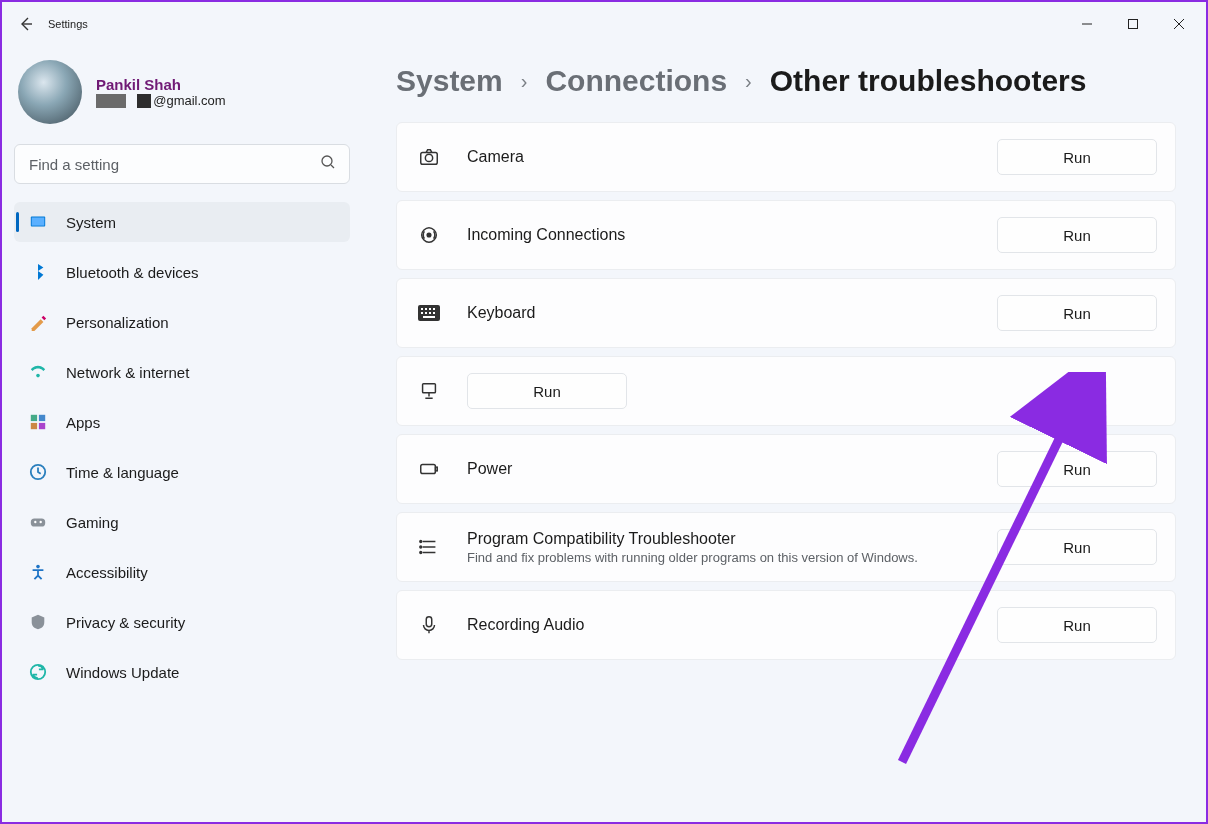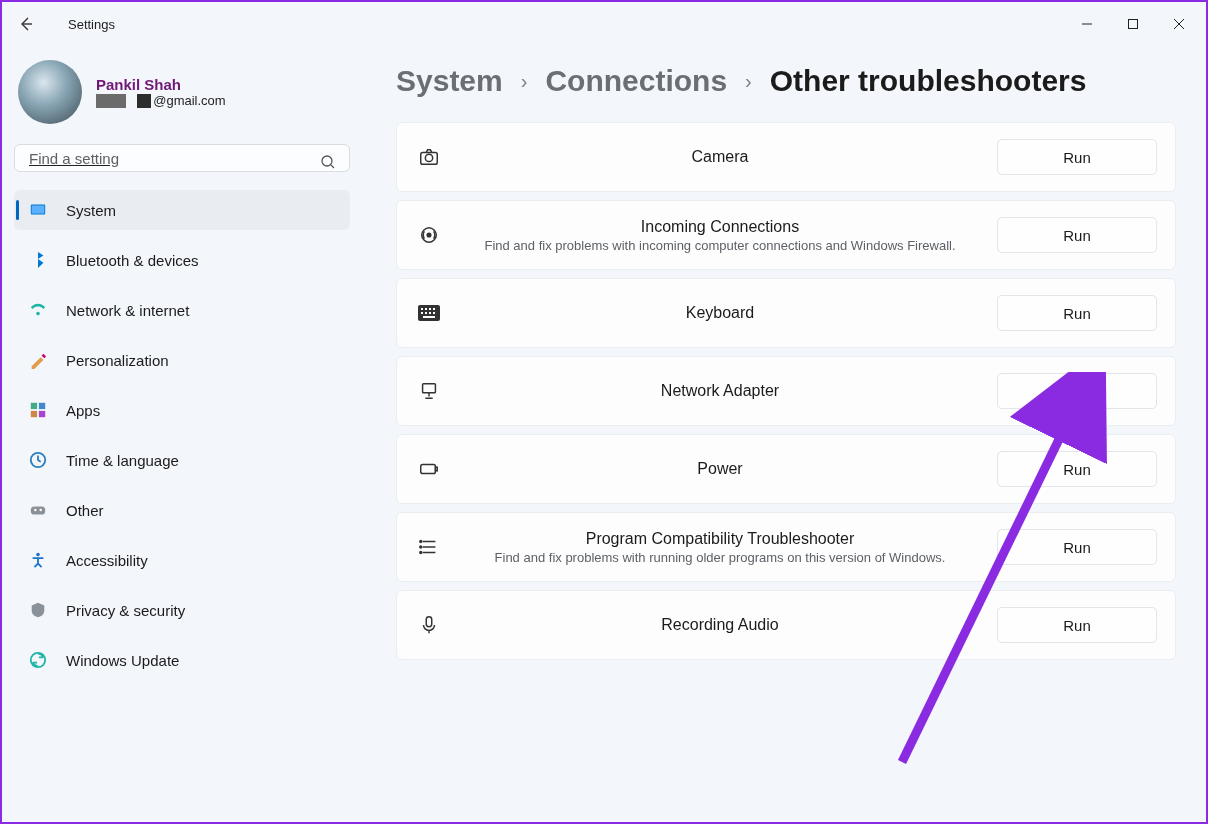--- a/index.html
+++ b/index.html
@@ -16,44 +16,44 @@
   height: 44px;
   display: flex;
   align-items: center;
   padding: 0 4px;
 }
 .back-btn {
   width: 40px; height: 40px;
   display: flex; align-items: center; justify-content: center;
   cursor: pointer;
 }
-.title { font-size: 13px; margin-left: 22px; color: #222; }
+.title { font-size: 11px; margin-left: 2px; color: #222; }
 .winctrls { margin-left: auto; display: flex; }
 .winctrl { width: 46px; height: 32px; display: flex; align-items: center; justify-content: center; cursor: pointer; }
 .layout { display: flex; height: calc(100% - 44px); }
 .sidebar {
   width: 360px;
   padding: 10px 12px 10px 12px;
   display: flex; flex-direction: column;
 }
 .profile { display: flex; align-items: center; gap: 14px; padding: 4px 0 18px 4px; }
 .avatar {
   width: 64px; height: 64px; border-radius: 50%;
   background: radial-gradient(circle at 40% 35%, #dbe6ee 0%, #8aa7b5 40%, #3b4a53 100%);
   flex-shrink: 0;
 }
 .pname { font-weight: 600; font-size: 15px; color: #701a75; }
 .pemail { font-size: 13px; color: #222; display: flex; align-items: center; gap: 2px;}
 .pemail .redact { display:inline-block; width: 30px; height: 14px; background: #6b6b6b; }
 .pemail .redact2 { display:inline-block; width: 14px; height: 14px; background: #2d2d2d; }
 .searchwrap { position: relative; margin: 2px 0 18px 0; }
 .search {
-  width: 100%; height: 28px; border: 1px solid #d9dde2;
+  width: 100%; height: 40px; border: 1px solid #d9dde2;
   border-radius: 6px; background: #fcfdfe; padding: 0 40px 0 14px;
-  font-size: 15px; color: #222; text-decoration: underline;
+  font-size: 15px; color: #222;
 }
 .search::placeholder { color: #5d6166; }
 .searchicon { position: absolute; right: 14px; top: 10px; color: #555; }
 .navlist { list-style: none; }
 .navitem {
   display: flex; align-items: center; gap: 18px;
   height: 40px; padding: 0 10px 0 14px;
   border-radius: 6px; cursor: pointer;
   font-size: 15px; color: #1b1b1b;
   margin-bottom: 10px;
@@ -70,21 +70,21 @@
 .bread .sep { color: #7a7f85; font-size: 20px; }
 .bread .cur { color: #1b1b1b; font-weight: 700; }
 .cards { display: flex; flex-direction: column; gap: 8px; }
 .card {
   background: #fdfdfe; border: 1px solid #ebedf0;
   border-radius: 6px; padding: 14px 18px;
   display: flex; align-items: center; gap: 24px;
   min-height: 70px;
 }
 .cardicon { width: 28px; display: flex; align-items: center; justify-content: center; color: #333; }
-.cardbody { flex: 1; text-align: center; }
+.cardbody { flex: 1; }
 .cardtitle { font-size: 16px; color: #1b1b1b; }
 .carddesc { font-size: 13px; color: #5d6166; margin-top: 2px; max-width: 520px; }
 .runbtn {
   width: 160px; height: 36px; border: 1px solid #e2e5e9;
   background: #fefefe; border-radius: 5px;
   font-size: 15px; color: #1b1b1b; cursor: pointer;
 }
 .arrow-annot {
   position: absolute; pointer-events: none;
 }
@@ -153,34 +153,34 @@
           <span class="navicon">
             <svg width="18" height="18" viewBox="0 0 20 20">
               <path d="M10 1v18l6-6-6-4 6-4-6-4z" fill="#0078d4"></path>
             </svg>
           </span>
           <span>Bluetooth &amp; devices</span>
         </li>
         <li class="navitem">
           <span class="navicon">
             <svg width="18" height="18" viewBox="0 0 20 20">
+              <path d="M3 17l10-10 3 3-10 10H3v-3z" fill="#e39b4a"></path>
+              <path d="M14 5l3 3 2-2-3-3-2 2z" fill="#c06"></path>
+            </svg>
+          </span>
+          <span>Personalization</span>
+        </li>
+        <li class="navitem">
+          <span class="navicon">
+            <svg width="18" height="18" viewBox="0 0 20 20">
               <path d="M10 3C5 3 2 7 2 7l2 2s2-3 6-3 6 3 6 3l2-2s-3-4-8-4z" fill="#1fb6a8"></path>
               <circle cx="10" cy="14" r="2" fill="#1fb6a8"></circle>
             </svg>
           </span>
           <span>Network &amp; internet</span>
-        </li>
-        <li class="navitem">
-          <span class="navicon">
-            <svg width="18" height="18" viewBox="0 0 20 20">
-              <path d="M3 17l10-10 3 3-10 10H3v-3z" fill="#e39b4a"></path>
-              <path d="M14 5l3 3 2-2-3-3-2 2z" fill="#c06"></path>
-            </svg>
-          </span>
-          <span>Personalization</span>
         </li>
         <li class="navitem">
           <span class="navicon">
             <svg width="18" height="18" viewBox="0 0 20 20">
               <rect x="2" y="2" width="7" height="7" fill="#4a8"></rect>
               <rect x="11" y="2" width="7" height="7" fill="#48c"></rect>
               <rect x="2" y="11" width="7" height="7" fill="#c84"></rect>
               <rect x="11" y="11" width="7" height="7" fill="#a4c"></rect>
             </svg>
           </span>
@@ -196,21 +196,21 @@
           <span>Time &amp; language</span>
         </li>
         <li class="navitem">
           <span class="navicon">
             <svg width="18" height="18" viewBox="0 0 20 20">
               <rect x="2" y="6" width="16" height="9" rx="4" fill="#8a9199"></rect>
               <circle cx="7" cy="10" r="1.3" fill="#fff"></circle>
               <circle cx="13" cy="10" r="1.3" fill="#fff"></circle>
             </svg>
           </span>
-          <span>Other</span>
+          <span>Gaming</span>
         </li>
         <li class="navitem">
           <span class="navicon">
             <svg width="18" height="18" viewBox="0 0 20 20">
               <circle cx="10" cy="4" r="2" fill="#1e74c6"></circle>
               <path d="M4 8h12M10 8v6m-4 4l4-4 4 4" stroke="#1e74c6" stroke-width="2" fill="none"></path>
             </svg>
           </span>
           <span>Accessibility</span>
         </li>
@@ -261,21 +261,20 @@
         <div class="card">
     <div class="cardicon">
             <svg width="22" height="22" viewBox="0 0 24 24" fill="none" stroke="#333" stroke-width="1.6">
               <circle cx="12" cy="12" r="2" fill="#333"></circle>
               <path d="M6 12a6 6 0 0 1 0 0M4 12c0-4 4-8 8-8M4 12c0 4 4 8 8 8M20 12c0-4-4-8-8-8M20 12c0 4-4 8-8 8" stroke-linecap="round"></path>
               <path d="M7 8a7 7 0 0 0 0 8M17 8a7 7 0 0 1 0 8"></path>
             </svg>
           </div>
     <div class="cardbody">
       <div class="cardtitle">Incoming Connections</div>
-      <div class="carddesc">Find and fix problems with incoming computer connections and Windows Firewall.</div>
     </div>
     <button class="runbtn">Run</button>
         </div>
         <div class="card">
     <div class="cardicon">
             <svg width="24" height="18" viewBox="0 0 24 18">
               <rect x="1" y="1" width="22" height="16" rx="2" fill="#333"></rect>
               <rect x="4" y="4" width="2" height="2" fill="#fff"></rect>
               <rect x="8" y="4" width="2" height="2" fill="#fff"></rect>
               <rect x="12" y="4" width="2" height="2" fill="#fff"></rect>
@@ -293,24 +292,20 @@
     </div>
     <button class="runbtn">Run</button>
         </div>
         <div class="card">
     <div class="cardicon">
             <svg width="22" height="22" viewBox="0 0 24 24" fill="none" stroke="#333" stroke-width="1.6">
               <rect x="5" y="4" width="14" height="10" rx="1"></rect>
               <path d="M12 14v4M8 20h8"></path>
             </svg>
           </div>
-    <div class="cardbody">
-      <div class="cardtitle">Network Adapter</div>
-
-    </div>
     <button class="runbtn">Run</button>
         </div>
         <div class="card">
     <div class="cardicon">
             <svg width="22" height="22" viewBox="0 0 24 24" fill="none" stroke="#333" stroke-width="1.6">
               <rect x="3" y="7" width="16" height="10" rx="2"></rect>
               <rect x="19" y="10" width="2" height="4"></rect>
             </svg>
           </div>
     <div class="cardbody">

